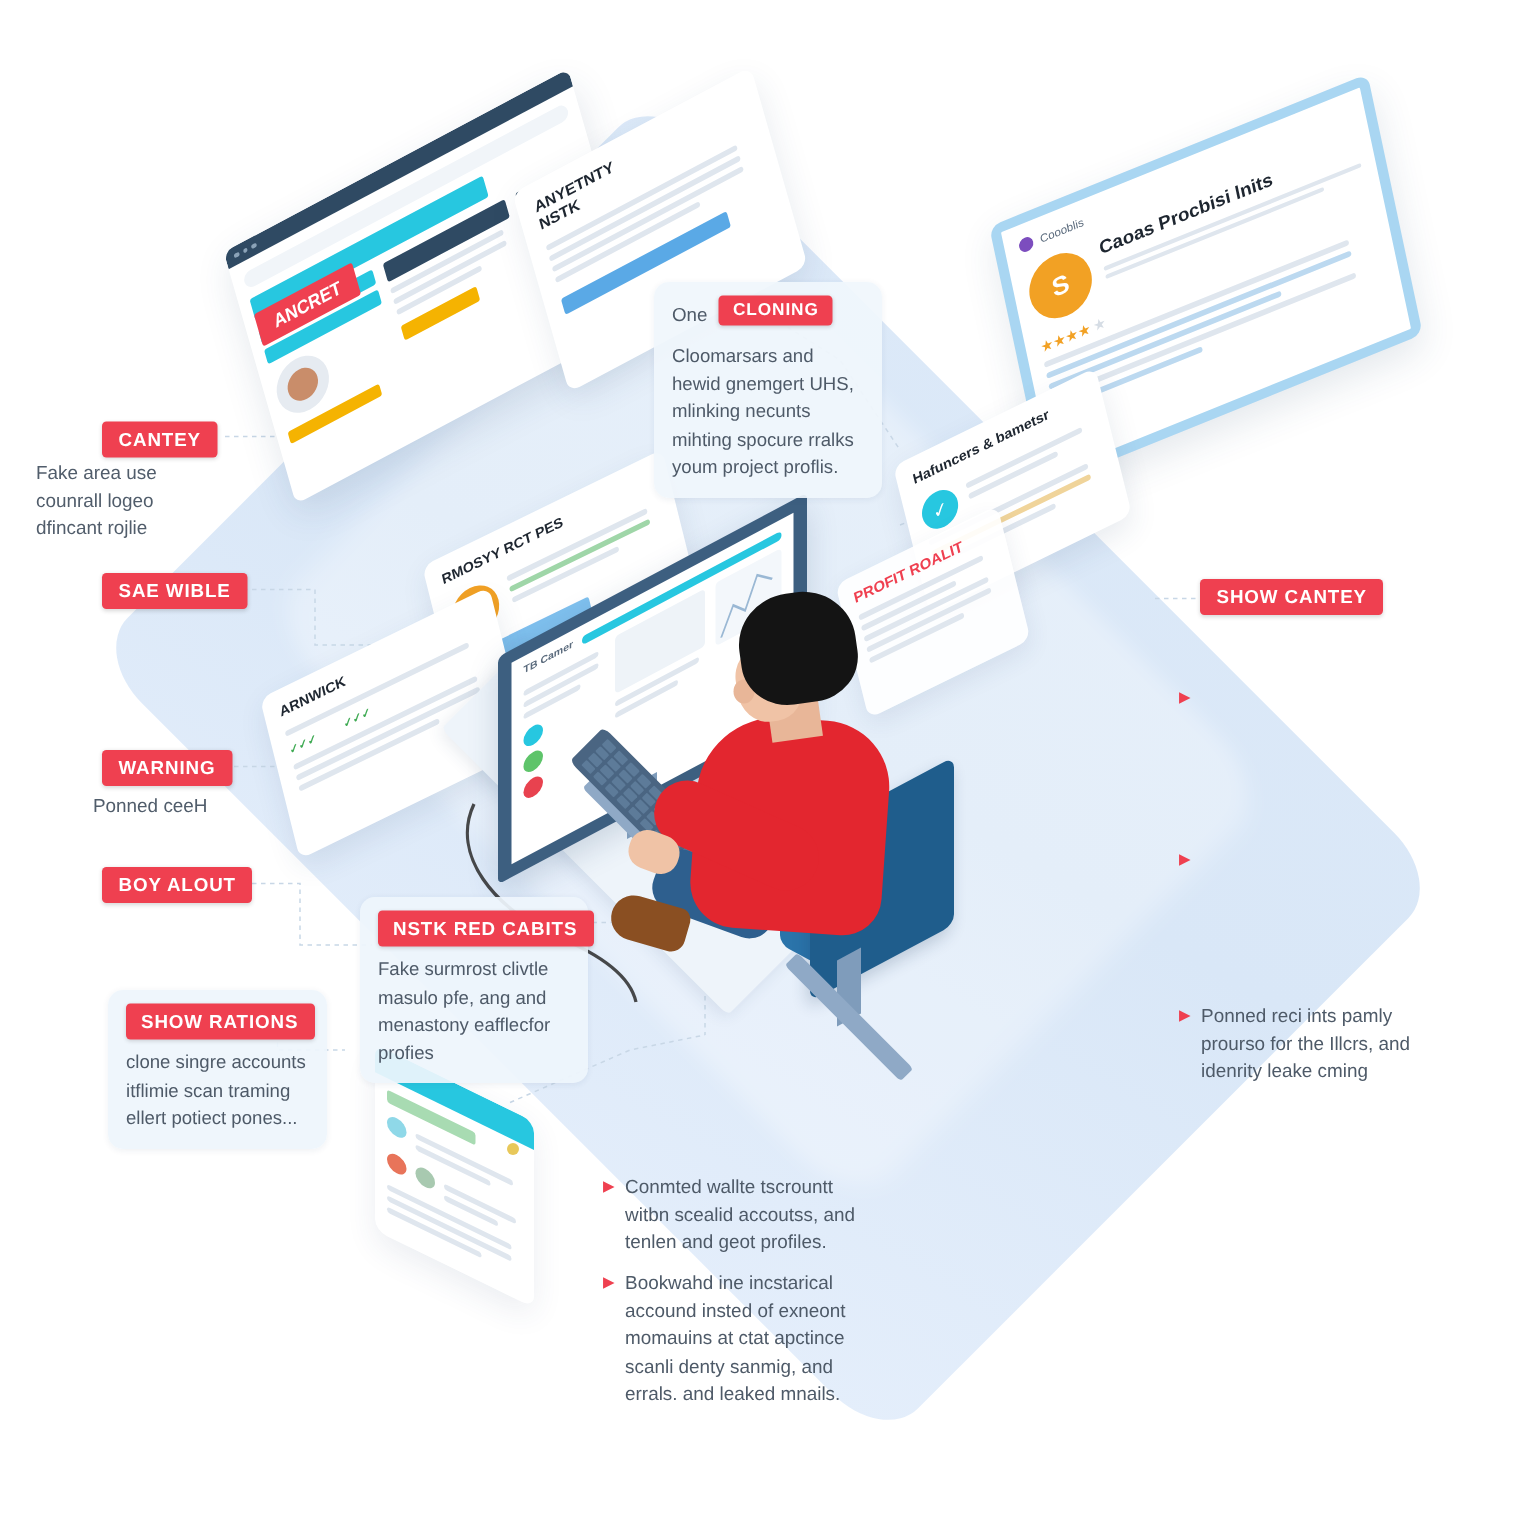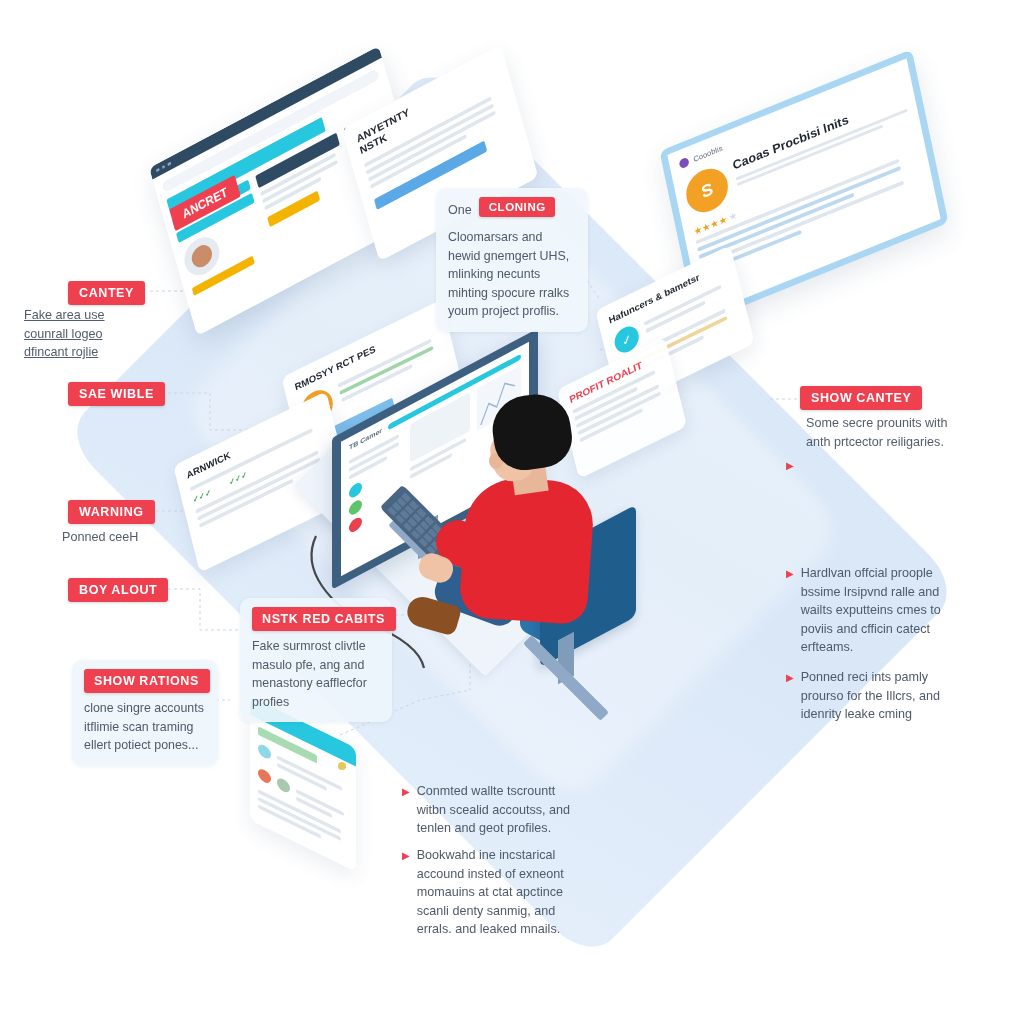--- a/index.html
+++ b/index.html
@@ -469,21 +469,21 @@
     <div class="p-body"></div>
     <div class="p-neck"></div>
     <div class="p-face"></div>
     <div class="p-ear"></div>
     <div class="p-hair"></div>
     <div class="p-arm"></div>
     <div class="p-hand"></div>
   </div>
 
   <div class="badge" style="left:68px;top:281px;"><span>CANTEY</span></div>
-  <div class="txt" style="left:24px;top:306px;width:160px;text-decoration:underline;">Fake area use
+  <div class="txt" style="left:24px;top:306px;width:160px;">Fake area use
 counrall logeo
 dfincant rojlie</div>
 
   <div class="badge" style="left:68px;top:382px;"><span>SAE WIBLE</span></div>
 
   <div class="badge" style="left:68px;top:500px;"><span>WARNING</span></div>
   <div class="txt" style="left:62px;top:528px;width:160px;">Ponned ceeH</div>
 
   <div class="badge" style="left:68px;top:578px;"><span>BOY ALOUT</span></div>
 
@@ -508,34 +508,27 @@
       <span class="badge sm" style="position:static;"><span>CLONING</span></span>
     </div>
     <div class="body">Cloomarsars and
 hewid gnemgert UHS,
 mlinking necunts
 mihting spocure rralks
 youm project proflis.</div>
   </div>
 
   <div class="badge" style="left:800px;top:386px;"><span>SHOW CANTEY</span></div>
-  <div class="txt" style="left:806px;top:414px;width:190px;">Some secre prounits with
-anth prtcector reiligaries.</div>
 
   <div class="bullet" style="left:786px;top:456px;width:200px;">
     <span class="tri">▶</span>
   </div>
 
   <div class="bullet" style="left:786px;top:564px;width:200px;">
     <span class="tri">▶</span>
-    <span class="bt">Hardlvan offcial prooрle
-bssime lrsipvnd ralle and
-wailts exputteins cmes to
-poviis and cfficin catect
-erfteams.</span>
   </div>
 
   <div class="bullet" style="left:786px;top:668px;width:200px;">
     <span class="tri">▶</span>
     <span class="bt">Ponned reci ints pamly
 prourso for the Illcrs, and
 idenrity leake cming</span>
   </div>
 
   <div class="bullet" style="left:402px;top:782px;width:200px;">

